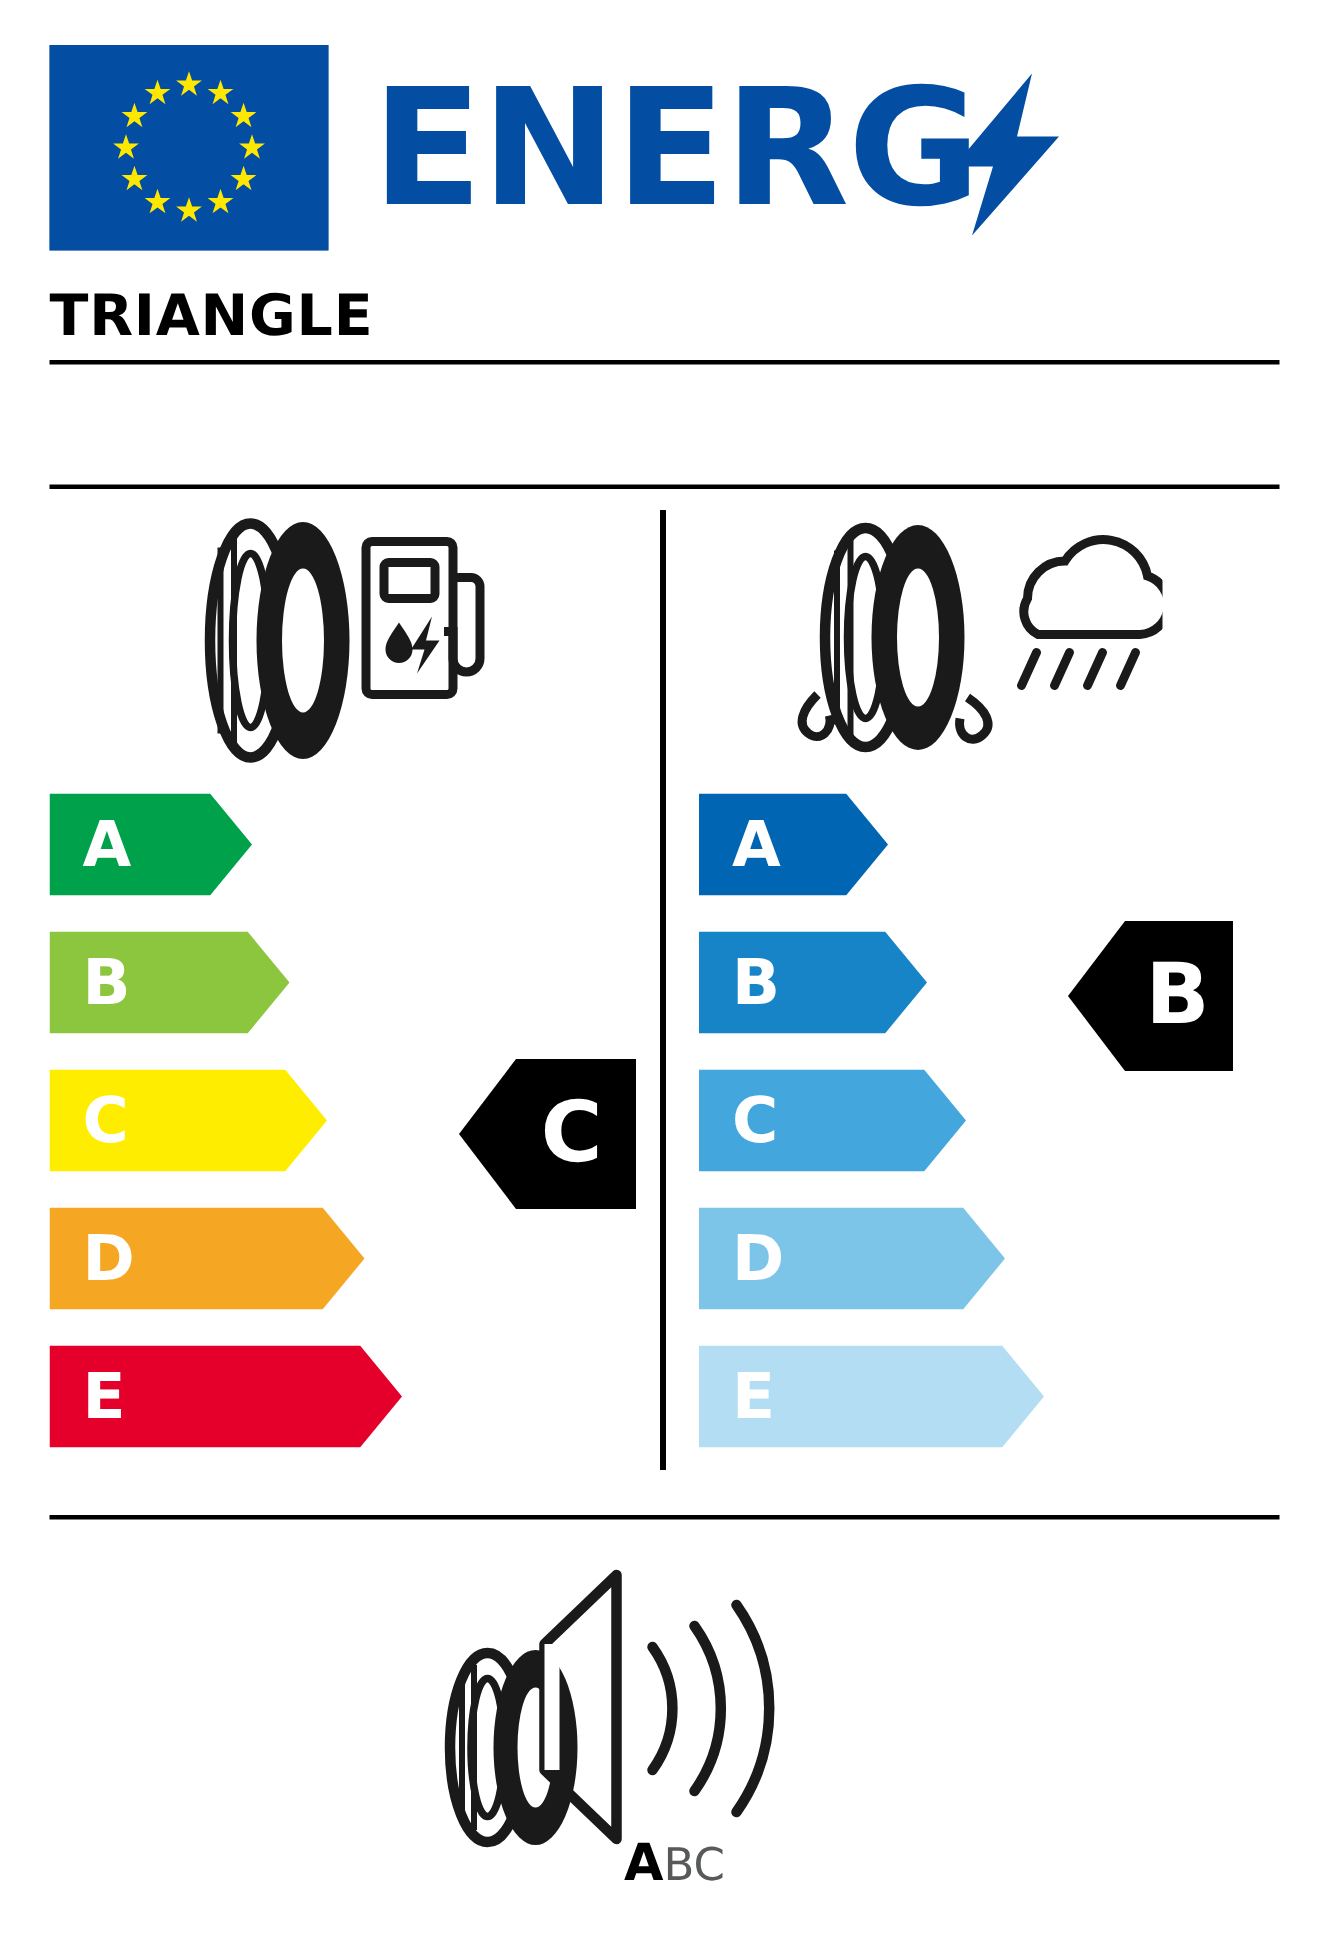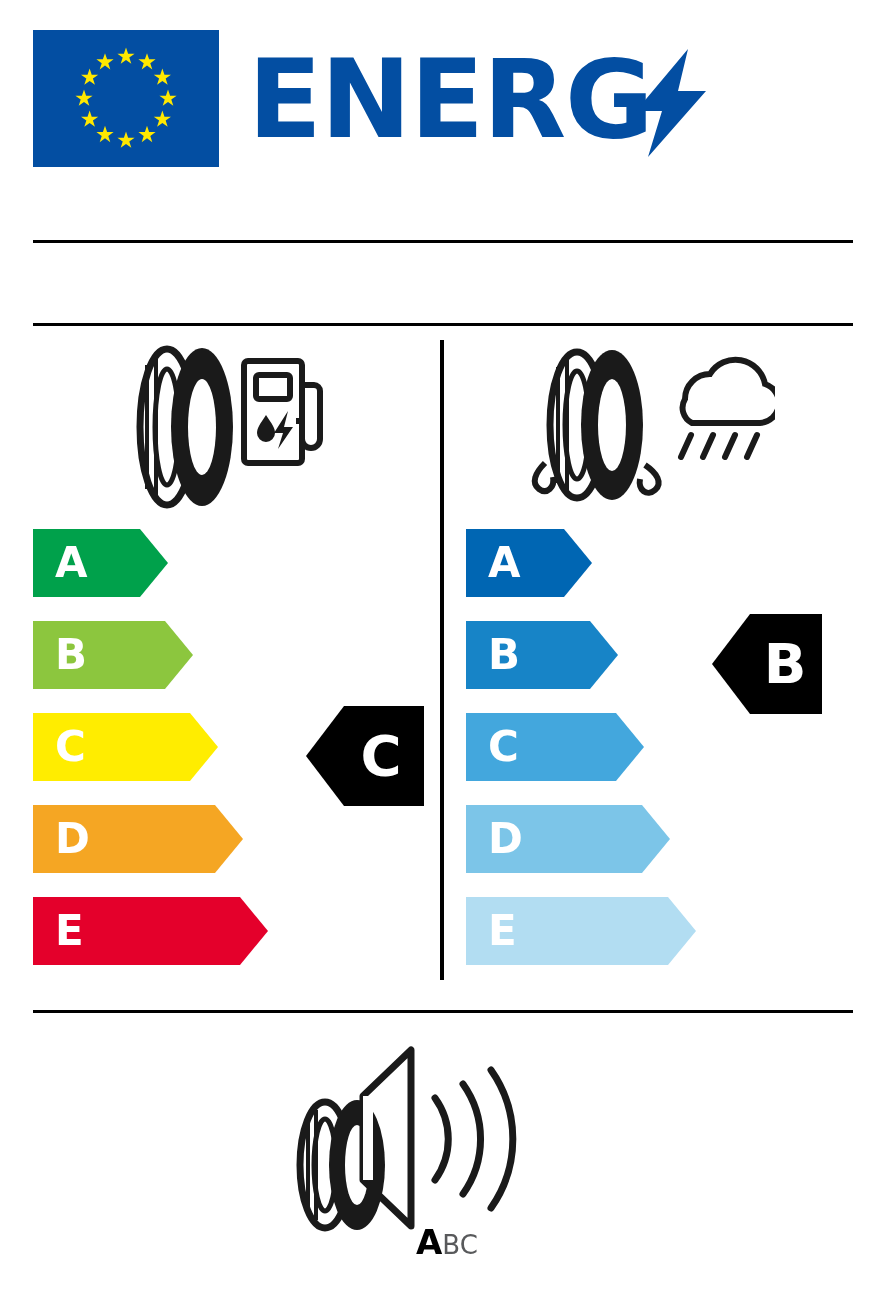--- a/index.html
+++ b/index.html
@@ -142,21 +142,21 @@
     left: 416px;
     top: 1222px;
     font-family: "DejaVu Sans", sans-serif;
   }
   .noise-class .sel {
     font-size: 34px;
     font-weight: bold;
     color: #000000;
   }
   .noise-class .rest {
-    font-size: 26px;
+    font-size: 30px;
     color: #58595b;
   }
 </style>
 </head>
 <body>
 
 <div class="label-root">
 
   <div class="eu-flag">
     <svg width="186" height="137" viewBox="0 0 186 137" xmlns="http://www.w3.org/2000/svg">
@@ -206,20 +206,21 @@
 
   <div class="energ-word">
     <div class="energ-text">ENERG</div>
     <div class="bolt">
       <svg width="90" height="112" viewBox="0 0 90 112" xmlns="http://www.w3.org/2000/svg">
         <polygon points="62,2 10,64 36,64 22,110 80,44 52,44" fill="#034ea2"></polygon>
       </svg>
     </div>
   </div>
 
+  <div class="brand-name">TRIANGLE</div>
 
   <div class="rule rule-brand"></div>
   <div class="rule rule-top"></div>
   <div class="rule divider-vert"></div>
   <div class="rule rule-bottom"></div>
 
   <div class="pictogram pict-fuel">
     <svg width="210" height="165" viewBox="0 0 210 165" xmlns="http://www.w3.org/2000/svg">
 
       <g>

